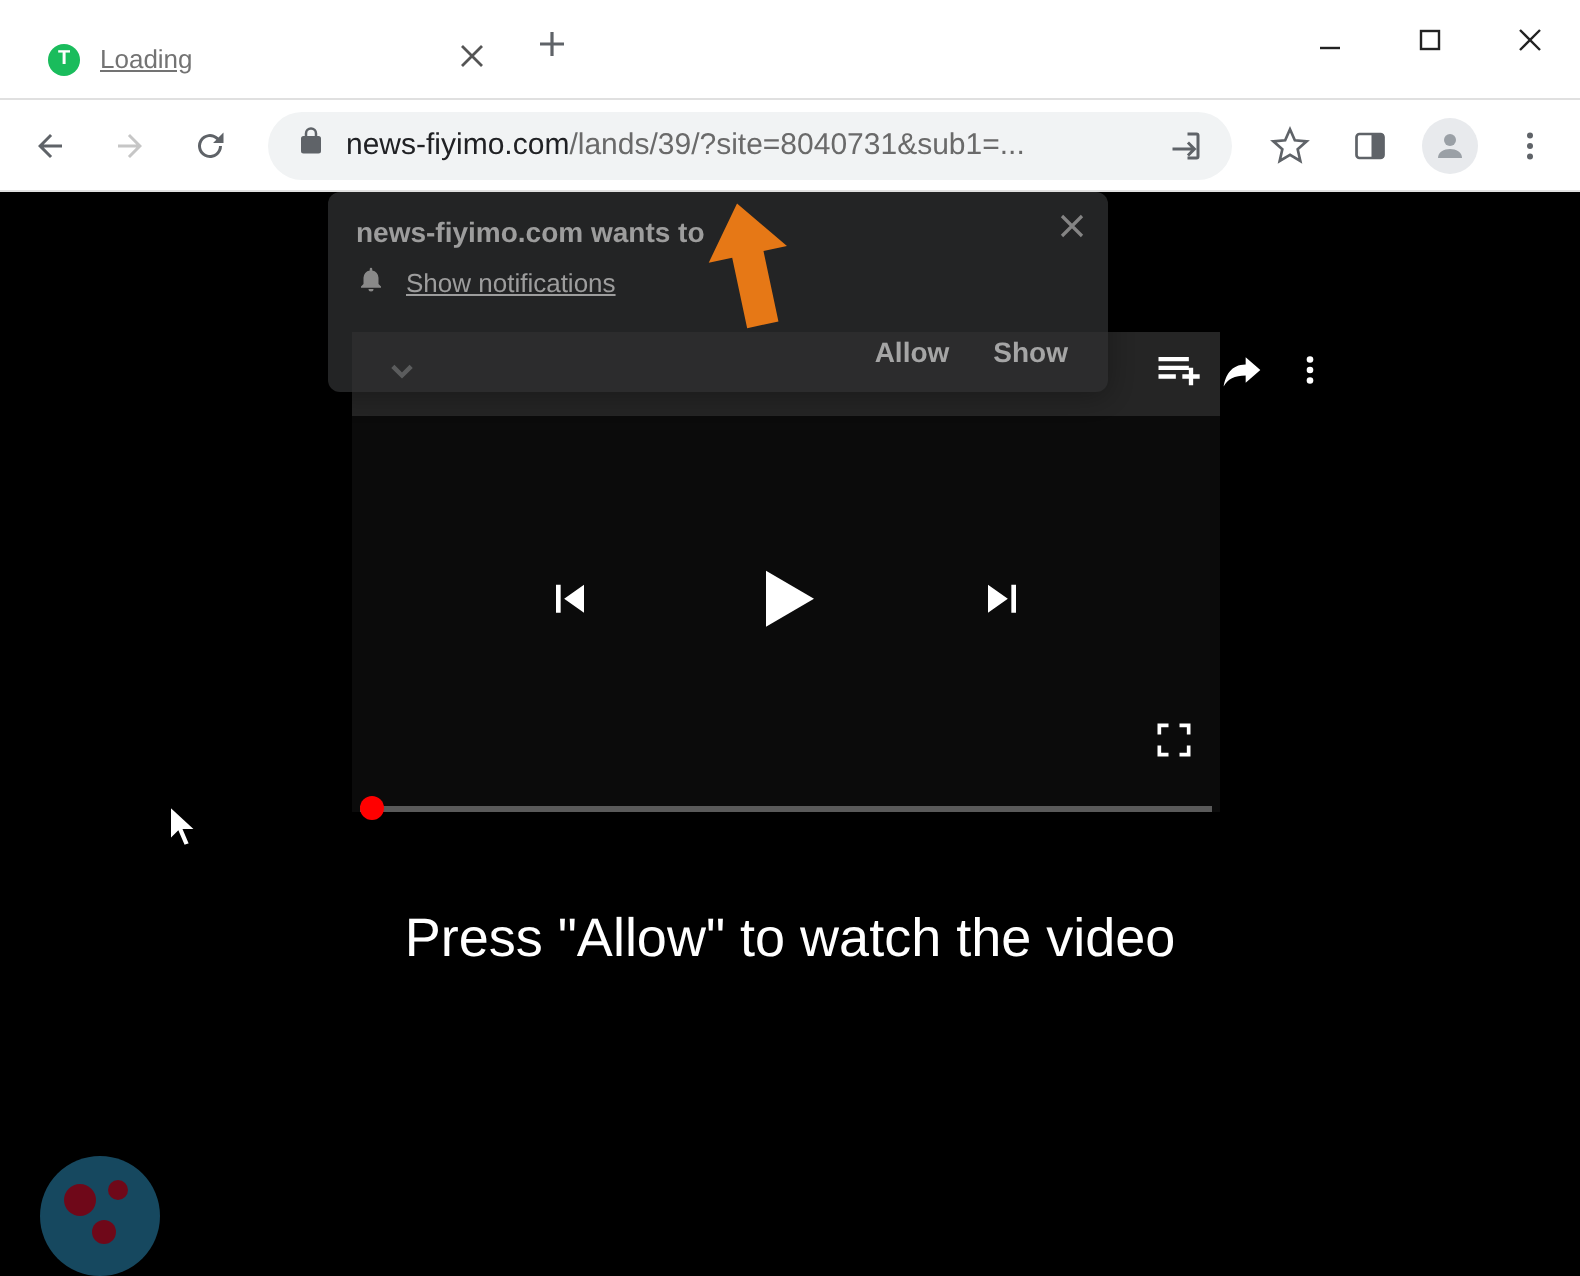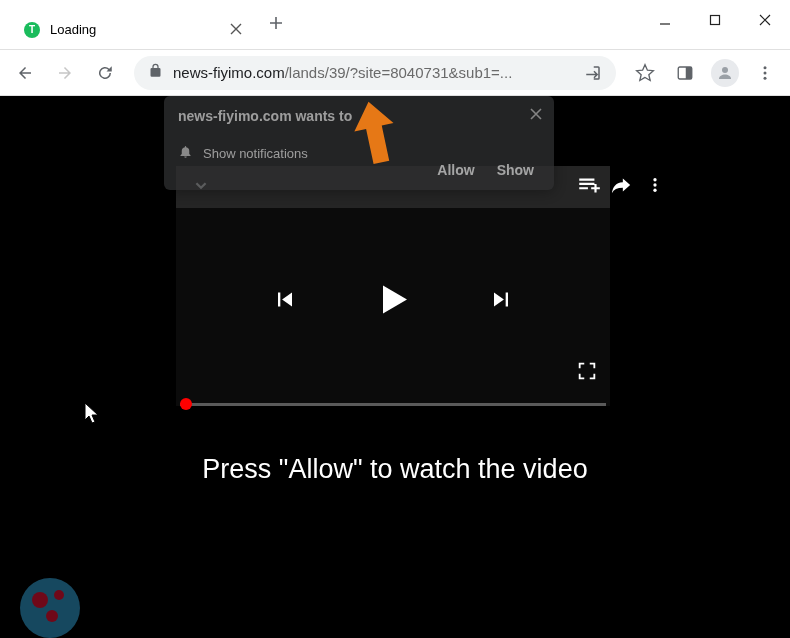--- a/index.html
+++ b/index.html
@@ -3,21 +3,21 @@
   <meta charset="utf-8">
   <style>
     * { margin: 0; padding: 0; box-sizing: border-box; }
     body { font-family: "Segoe UI", Arial, sans-serif; background: #fff; width: 790px; height: 638px; overflow: hidden; position: relative; }
 
     
     .window-chrome { height: 50px; background: #fff; border-bottom: 1px solid #e0e0e0; display: flex; align-items: center; position: relative; }
     .tab { background: #fff; border-radius: 8px 8px 0 0; height: 38px; margin-top: 10px; margin-left: 12px; display: flex; align-items: center; padding: 0 10px 0 12px; min-width: 240px; position: relative; }
     .tab-favicon { width: 16px; height: 16px; border-radius: 50%; background: #1abc5c; margin-right: 10px; display: flex; align-items: center; justify-content: center; }
     .tab-favicon-inner { font-size: 10px; color: #fff; font-weight: bold; }
-    .tab-title { font-size: 13px; color: #000000; flex: 1; }
+    .tab-title { font-size: 13px; color: #737373; flex: 1; text-decoration: underline; }
     .tab-close { font-size: 16px; color: #555; margin-left: 8px; cursor: pointer; }
     .new-tab { font-size: 20px; color: #5f6368; margin-left: 16px; cursor: pointer; }
     .win-controls { position: absolute; right: 0; top: 0; height: 40px; display: flex; }
     .win-btn { width: 50px; display: flex; align-items: center; justify-content: center; cursor: pointer; }
 
     
     .toolbar { height: 46px; background: #fff; display: flex; align-items: center; padding: 0 8px; gap: 6px; border-bottom: 1px solid #e0e0e0; }
     .nav-btn { width: 34px; height: 34px; border-radius: 50%; display: flex; align-items: center; justify-content: center; color: #5f6368; cursor: pointer; }
     .nav-btn.disabled { color: #c6c6c6; }
     .omnibox { flex: 1; height: 34px; background: #f1f3f4; border-radius: 17px; display: flex; align-items: center; padding: 0 14px; gap: 10px; margin: 0 6px; }
@@ -26,22 +26,22 @@
     .url-host { color: #202124; }
     .url-path { color: #6a6a6a; }
     .tool-ico { width: 34px; height: 34px; border-radius: 50%; display: flex; align-items: center; justify-content: center; color: #5f6368; cursor: pointer; }
     .avatar-ico { width: 28px; height: 28px; border-radius: 50%; background: #e8eaed; display: flex; align-items: center; justify-content: center; }
 
     
     .page { background: #000; height: calc(638px - 96px); position: relative; overflow: hidden; }
 
     
     .notif-popup { position: absolute; left: 164px; top: 0px; width: 390px; background: #2e2f30; opacity: 0.78; border-radius: 6px; box-shadow: 0 2px 14px rgba(0,0,0,0.4); color: #c9c9c9; padding: 12px 14px; z-index: 20; }
-    .notif-title { font-size: 14px; font-weight: 600; margin-bottom: 20px; }
-    .notif-row { display: flex; align-items: center; gap: 10px; font-size: 13px; margin-bottom: 0; }
+    .notif-title { font-size: 14px; font-weight: 600; margin-bottom: 8px; }
+    .notif-row { display: flex; align-items: center; gap: 10px; font-size: 13px; margin-bottom: 18px; text-decoration: underline; }
     .notif-actions { display: flex; justify-content: flex-end; gap: 22px; font-size: 14px; font-weight: 700; padding-right: 6px; }
     .notif-close { position: absolute; right: 12px; top: 10px; font-size: 16px; cursor: pointer; }
 
     .arrow-pointer { position: absolute; left: 340px; top: 5px; z-index: 25; }
 
     
     .player { position: absolute; left: 176px; top: 70px; width: 434px; height: 240px; background: #0b0b0b; }
     .player-topbar { position: absolute; top: 0; left: 0; right: 0; height: 42px; background: rgba(40,40,40,0.9); display: flex; align-items: center; justify-content: space-between; padding: 0 8px 0 14px; }
     .chevron-down { color: #fff; }
     .topbar-right { display: flex; gap: 10px; align-items: center; }

